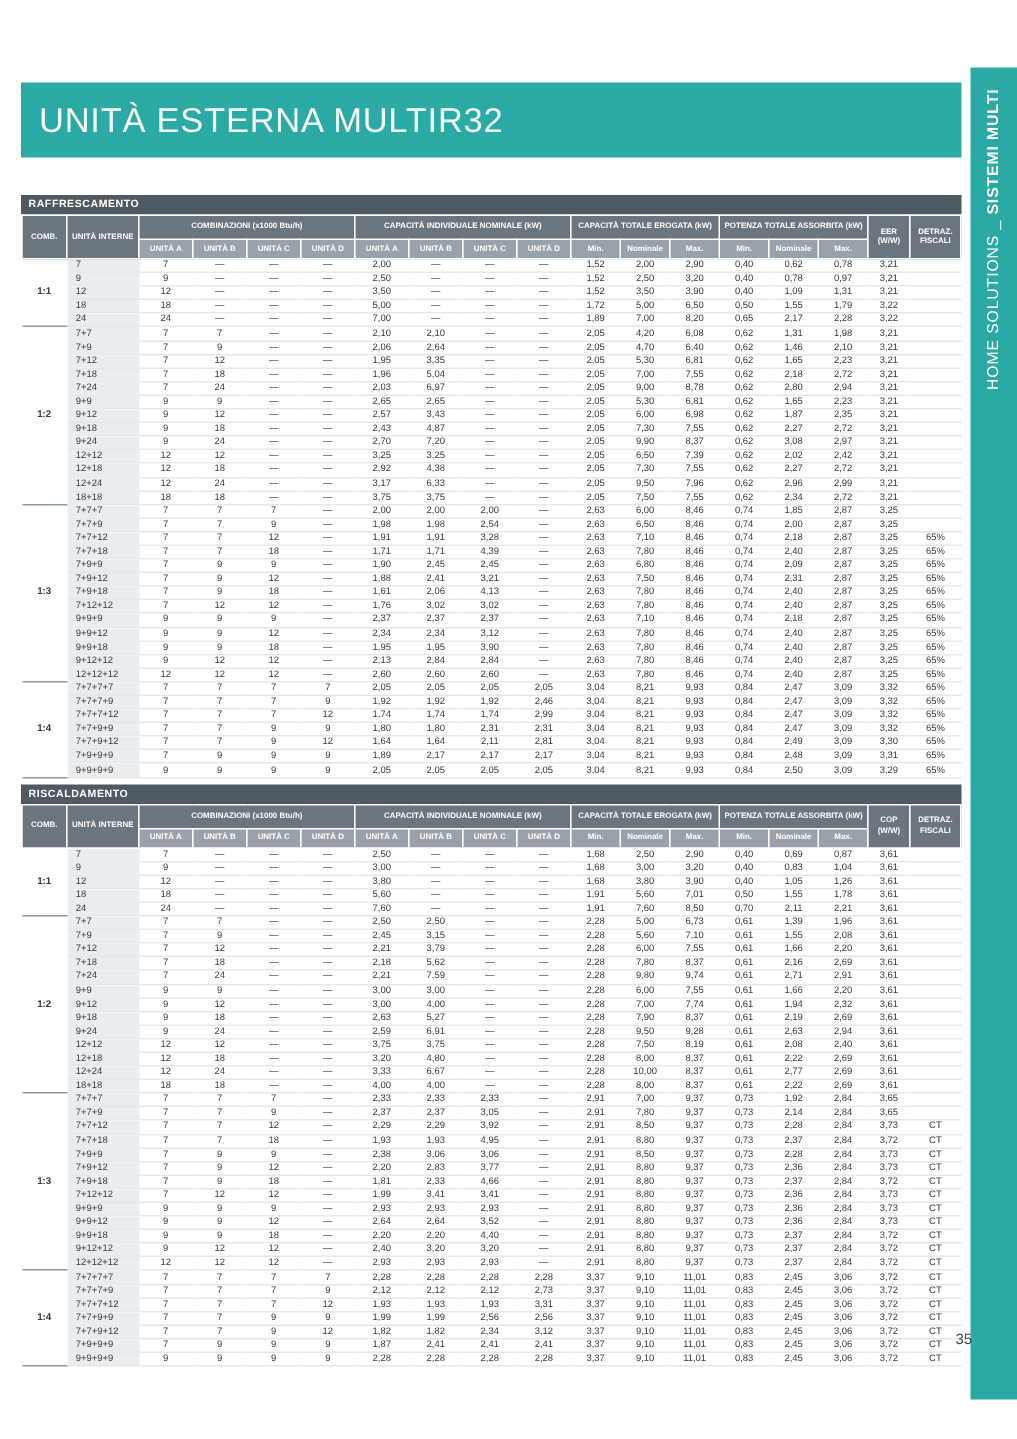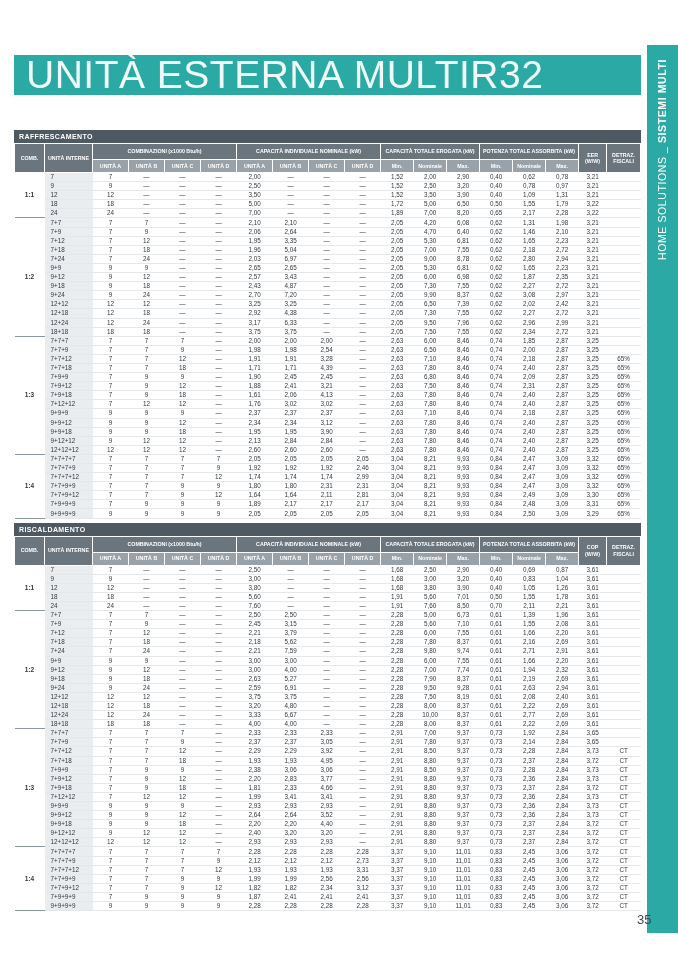--- a/index.html
+++ b/index.html
@@ -2,23 +2,23 @@
 <html style="--teal: #2BA9A4; --band: #4E5962; --hmid: #6B757E; --hlight: #99A2A9; --units: #E9EDF0;"><head>
 <meta charset="utf-8">
 <style>
   html,body{margin:0;padding:0;}
   body{
     width:678px;height:959px;position:relative;background:#ffffff;
     font-family:"Liberation Sans",sans-serif;overflow:hidden;
     -webkit-font-smoothing:antialiased;
   }
   .titlebar{
-    position:absolute;left:14px;top:55px;width:627px;height:40px;
+    position:absolute;left:14px;top:55px;width:627px;height:50px;
     background:var(--teal);color:#fff;display:flex;align-items:center;
-    padding-left:12px;box-sizing:border-box;font-size:39px;letter-spacing:.5px;white-space:nowrap;
+    padding-left:12px;box-sizing:border-box;font-size:23px;letter-spacing:.5px;white-space:nowrap;
   }
   .t-light{font-weight:300;opacity:.93;}
   .t-bold{font-weight:bold;margin:0 8px;}
   .sidebar{position:absolute;left:647px;top:45px;width:31px;height:888px;background:var(--teal);}
   .vtext{
     position:absolute;top:14px;left:9px;
     writing-mode:vertical-rl;transform:rotate(180deg);
     color:#fff;font-size:10.5px;letter-spacing:.6px;white-space:nowrap;
   }
   .v-bold{font-weight:bold;}
@@ -37,21 +37,21 @@
   th.grp{height:15px;background:var(--hmid);}
   th.span2{background:var(--hmid);padding:1px;}
   tr.sub th{height:12px;background:var(--hlight);font-weight:bold;}
   td{
     font-size:6.3px;line-height:8px;height:8.1px;padding:0;text-align:center;
     color:#33383c;border-bottom:1px solid #e4e8ea;white-space:nowrap;overflow:hidden;
   }
   td.units{text-align:left;padding-left:6px;background:var(--units);}
   td.comb{font-weight:bold;font-size:6.5px;background:#fff;border-bottom:none;}
   tr.gsep td{border-top:1.5px solid #8d979e;}
-  .pagenum{position:absolute;left:637px;top:912px;font-size:13px;color:#40474d;}
+  .pagenum{position:absolute;left:637px;top:888px;font-size:10px;color:#40474d;}
 </style>
 </head>
 <body>
 
 <div class="titlebar">
   <span class="t-light">UNITÀ ESTERNA MULTI</span>
   <span class="t-light">R32</span>
 </div>
 
 <div class="sheet">

